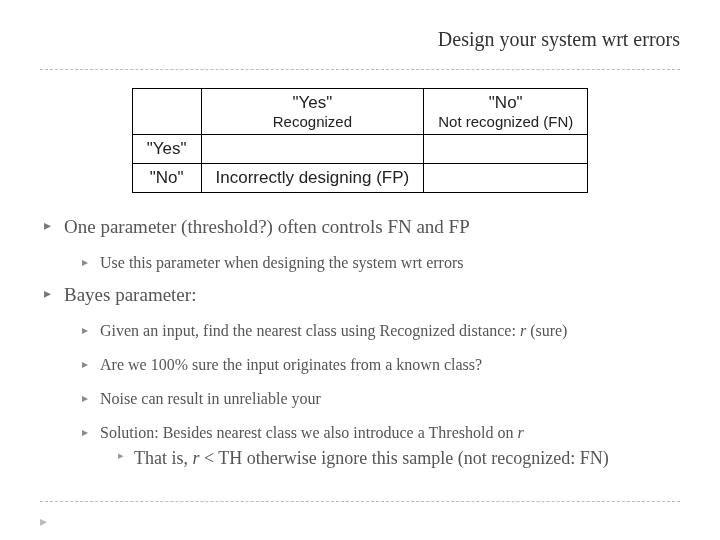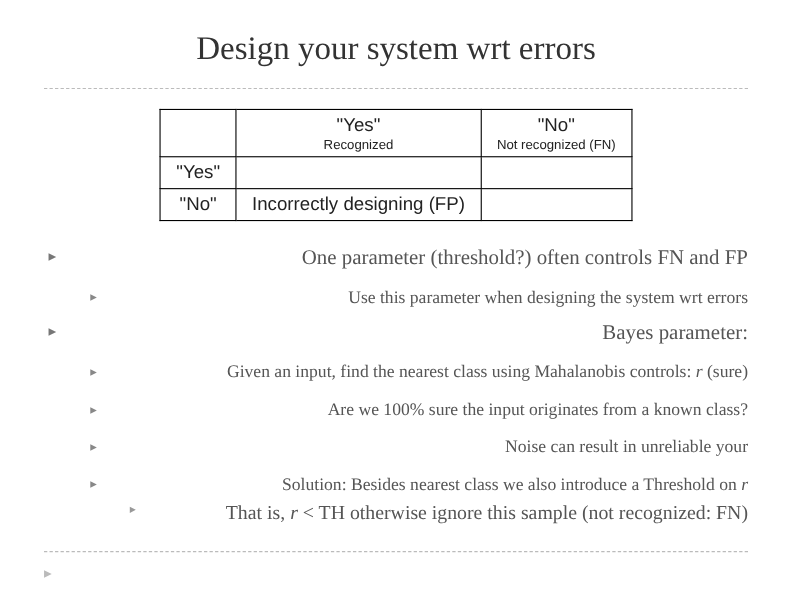--- a/index.html
+++ b/index.html
@@ -12,22 +12,22 @@
     color: #222;
   }
   .slide {
     width: 720px;
     height: 540px;
     box-sizing: border-box;
     padding: 20px 40px 10px 40px;
     position: relative;
   }
   .title {
-    text-align: center;
-    font-size: 30px;
+    text-align: right;
+    font-size: 20px;
     font-weight: normal;
     color: #333;
     margin: 8px 0 18px 0;
   }
   .hr-dashed {
     border: none;
     border-top: 1px dashed #bbb;
     margin: 0 0 18px 0;
   }
   .hr-dashed-bottom {
@@ -45,26 +45,25 @@
     font-size: 17px;
   }
   table.matrix td, table.matrix th {
     border: 1px solid #000;
     padding: 4px 14px;
     text-align: center;
     font-weight: normal;
   }
   table.matrix .sub {
     display: block;
-    font-size: 12px;
+    font-size: 15px;
   }
   .body {
     font-family: Georgia, 'Times New Roman', serif;
     color: #555;
-    text-align: right;
   }
   ul.lvl1 {
     list-style: none;
     padding-left: 4px;
     margin: 0;
   }
   ul.lvl1 > li {
     position: relative;
     padding-left: 20px;
     font-size: 19px;
@@ -178,21 +177,21 @@
       <li>
         <span>One parameter (threshold?) often controls FN and FP</span>
         <ul class="lvl2">
           <li>Use this parameter when designing the system wrt errors</li>
         </ul>
       </li>
       <li>
         <span>Bayes parameter:</span>
         <ul class="lvl2">
           <li>
-            <span>Given an input, find the nearest class using Mahalanobis controls:  </span><em class="var">r</em><span>  (sure)</span>
+            <span>Given an input, find the nearest class using Recognized distance:  </span><em class="var">r</em><span>  (sure)</span>
           </li>
           <li>Are we 100% sure the input originates from a known class?</li>
           <li>Noise can result in unreliable your</li>
           <li>
             <span>Solution: Besides nearest class we also introduce a Threshold on </span><em class="var">r</em>
             <ul class="lvl3">
               <li>
                 <span>That is, </span><em class="var">r</em><span> &lt; TH otherwise ignore this sample (not recognized: FN)</span>
               </li>
             </ul>

